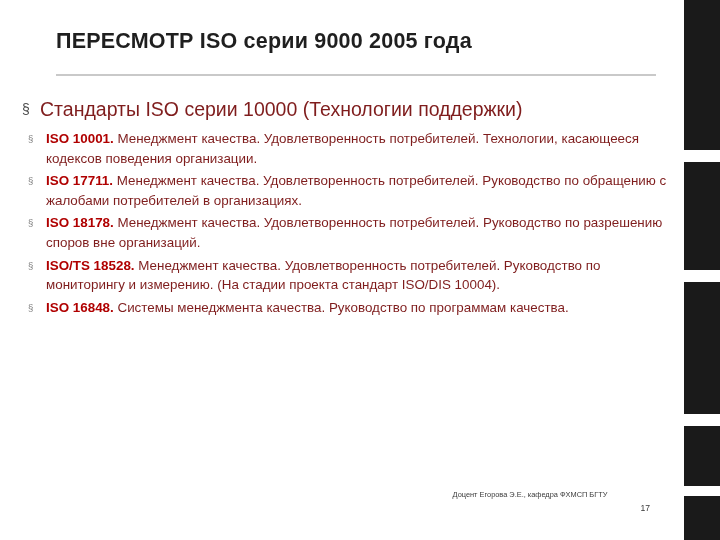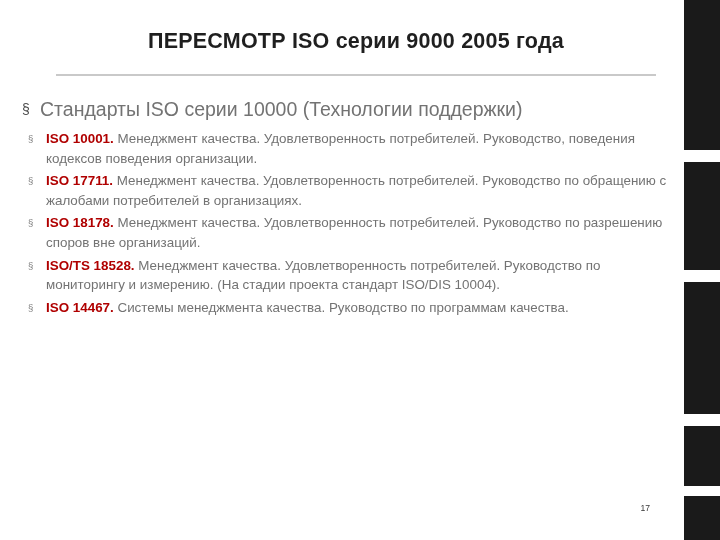--- a/index.html
+++ b/index.html
@@ -45,21 +45,20 @@
     left: 56px;
     top: 28px;
     width: 600px;
   }
   .title {
     font-size: 21.5px;
     font-weight: bold;
     color: #1f1f1f;
     letter-spacing: 0.2px;
     line-height: 26px;
-    text-align: center;
   }
   .title-rule {
     position: absolute;
     left: 56px;
     top: 74px;
     width: 600px;
     height: 2px;
     background: #c9c9c9;
   }
   .body-wrap {
@@ -100,21 +99,21 @@
     top: 3px;
     font-size: 9.5px;
     color: #7a7a7a;
     line-height: 14px;
   }
   .code {
     color: #b00000;
     font-weight: bold;
   }
   .txt {
-    color: #737373;
+    color: #7f1d1d;
     margin-top: 40px;
   }
   .footer-credit {
     position: absolute;
     left: 410px;
     top: 490px;
     width: 240px;
     text-align: center;
     font-size: 7.4px;
     color: #3a3a3a;
@@ -153,40 +152,41 @@
 
   <div class="body-wrap">
 
     <div class="lvl1">
       <span class="bmark">§</span>
       <span class="txt">Стандарты ISO серии 10000 (Технологии поддержки)</span>
     </div>
 
     <div class="lvl2">
       <span class="bmark">§</span>
-      <span class="code">ISO 10001.</span><span class="txt"> Менеджмент качества. Удовлетворенность потребителей. Руководство, поведения кодексов поведения организации.</span>
+      <span class="code">ISO 10001.</span><span class="txt"> Менеджмент качества. Удовлетворенность потребителей. Технологии, касающееся кодексов поведения организации.</span>
     </div>
 
     <div class="lvl2">
       <span class="bmark">§</span>
       <span class="code">ISO 17711.</span><span class="txt"> Менеджмент качества. Удовлетворенность потребителей. Руководство по обращению с жалобами потребителей в организациях.</span>
     </div>
 
     <div class="lvl2">
       <span class="bmark">§</span>
       <span class="code">ISO 18178.</span><span class="txt"> Менеджмент качества. Удовлетворенность потребителей. Руководство по разрешению споров вне организаций.</span>
     </div>
 
     <div class="lvl2">
       <span class="bmark">§</span>
       <span class="code">ISO/TS 18528.</span><span class="txt"> Менеджмент качества. Удовлетворенность потребителей. Руководство по мониторингу и измерению. (На стадии проекта стандарт ISO/DIS 10004).</span>
     </div>
 
     <div class="lvl2">
       <span class="bmark">§</span>
-      <span class="code">ISO 14467.</span><span class="txt"> Системы менеджмента качества. Руководство по программам качества.</span>
+      <span class="code">ISO 16848.</span><span class="txt"> Системы менеджмента качества. Руководство по программам качества.</span>
     </div>
 
   </div>
 
+  <div class="footer-credit">Доцент Егорова Э.Е., кафедра ФХМСП БГТУ</div>
   <div class="page-num">17</div>
 
 </div>
 
 </body></html>

